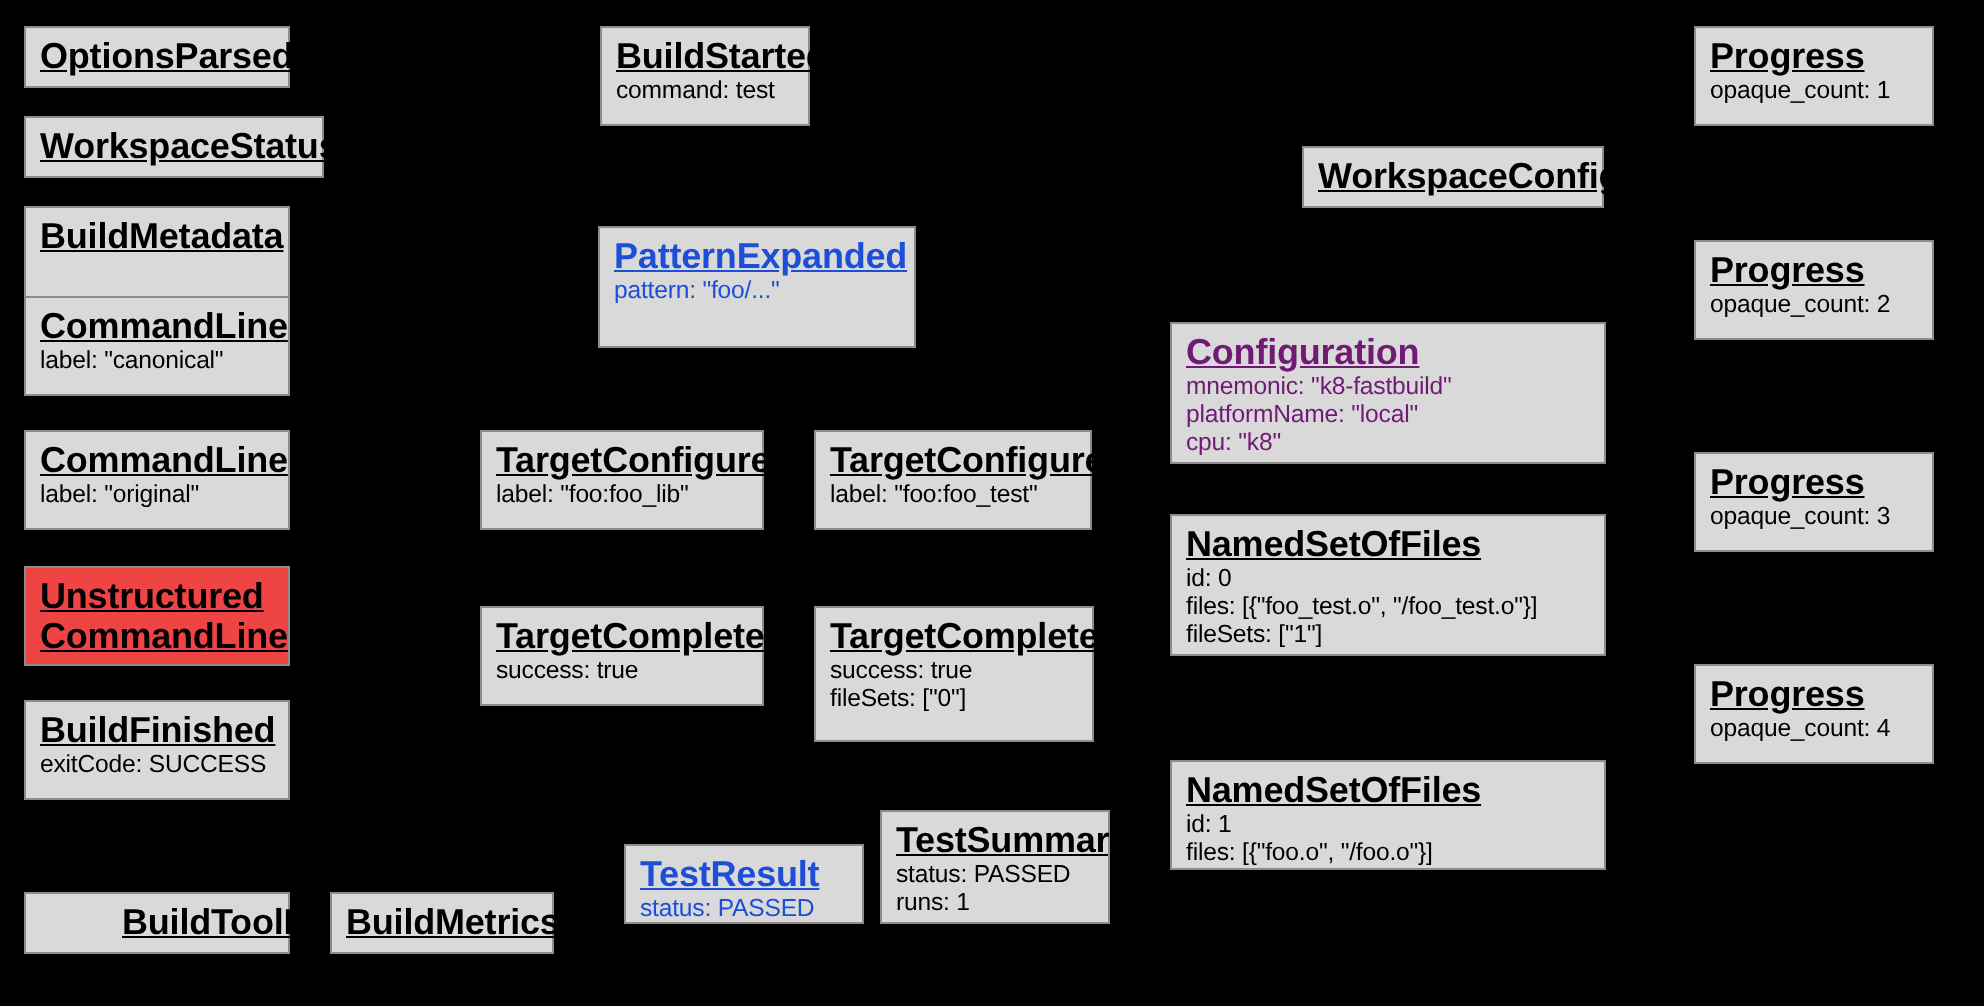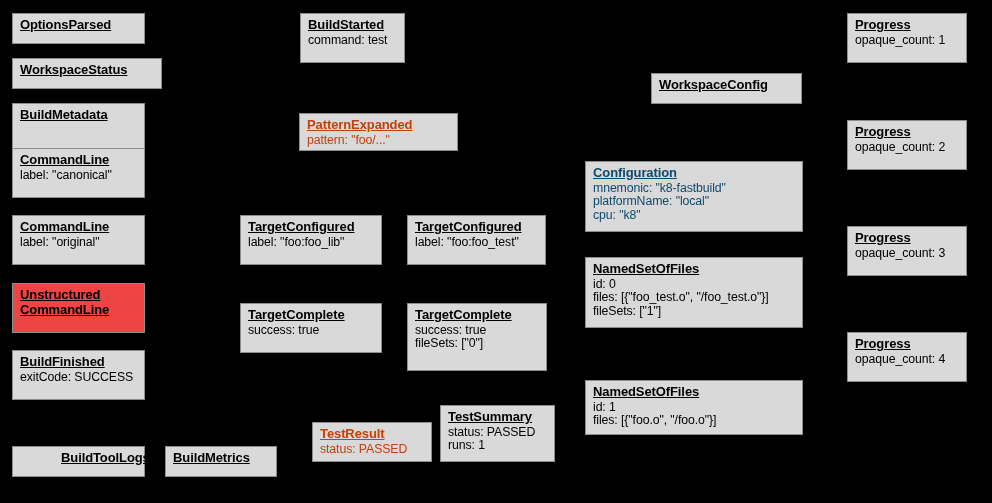--- a/index.html
+++ b/index.html
@@ -19,21 +19,21 @@
   .node {
     position: absolute;
     background: #d9d9d9;
     border: 1px solid #8c8c8c;
     box-sizing: border-box;
     padding: 4px 6px 4px 7px;
     color: #000000;
     line-height: 1.12;
   }
   .node-title {
-    font-size: 13px;
+    font-size: 18px;
     font-weight: bold;
     text-decoration: underline;
     letter-spacing: -0.1px;
     white-space: pre-line;
     margin-bottom: 1px;
   }
   .node-fields {
     font-size: 12.3px;
     font-weight: normal;
     letter-spacing: -0.1px;
@@ -63,39 +63,39 @@
     </div>
     <div class="node" style="left: 12px; top: 58px; width: 150px; height: 31px; background: rgb(217, 217, 217); border-color: rgb(140, 140, 140); color: rgb(0, 0, 0);">
       <div class="node-title">WorkspaceStatus</div>
     </div>
     <div class="node" style="left: 651px; top: 73px; width: 151px; height: 31px; background: rgb(217, 217, 217); border-color: rgb(140, 140, 140); color: rgb(0, 0, 0);">
       <div class="node-title">WorkspaceConfig</div>
     </div>
     <div class="node" style="left: 12px; top: 103px; width: 133px; height: 46px; background: rgb(217, 217, 217); border-color: rgb(140, 140, 140); color: rgb(0, 0, 0);">
       <div class="node-title">BuildMetadata</div>
     </div>
-    <div class="node" style="left: 299px; top: 113px; width: 159px; height: 38px; background: rgb(217, 217, 217); border-color: rgb(140, 140, 140); color: #c2410c;">
+    <div class="node" style="left: 299px; top: 113px; width: 159px; height: 61px; background: rgb(217, 217, 217); border-color: rgb(140, 140, 140); color: #1d4ed8;">
       <div class="node-title">PatternExpanded</div>
       <div class="node-fields">
         <div class="node-field">pattern: "foo/..."</div>
       </div>
     </div>
     <div class="node" style="left: 847px; top: 120px; width: 120px; height: 50px; background: rgb(217, 217, 217); border-color: rgb(140, 140, 140); color: rgb(0, 0, 0);">
       <div class="node-title">Progress</div>
       <div class="node-fields">
         <div class="node-field">opaque_count: 2</div>
       </div>
     </div>
     <div class="node" style="left: 12px; top: 148px; width: 133px; height: 50px; background: rgb(217, 217, 217); border-color: rgb(140, 140, 140); color: rgb(0, 0, 0);">
       <div class="node-title">CommandLine</div>
       <div class="node-fields">
         <div class="node-field">label: "canonical"</div>
       </div>
     </div>
-    <div class="node" style="left: 585px; top: 161px; width: 218px; height: 71px; background: rgb(217, 217, 217); border-color: rgb(140, 140, 140); color: #0c4a6e;">
+    <div class="node" style="left: 585px; top: 161px; width: 218px; height: 71px; background: rgb(217, 217, 217); border-color: rgb(140, 140, 140); color: #701a75;">
       <div class="node-title">Configuration</div>
       <div class="node-fields">
         <div class="node-field">mnemonic: "k8-fastbuild"</div>
         <div class="node-field">platformName: "local"</div>
         <div class="node-field">cpu: "k8"</div>
       </div>
     </div>
     <div class="node" style="left: 12px; top: 215px; width: 133px; height: 50px; background: rgb(217, 217, 217); border-color: rgb(140, 140, 140); color: rgb(0, 0, 0);">
       <div class="node-title">CommandLine</div>
       <div class="node-fields">
@@ -164,21 +164,21 @@
         <div class="node-field">files: [{"foo.o", "/foo.o"}]</div>
       </div>
     </div>
     <div class="node" style="left: 440px; top: 405px; width: 115px; height: 57px; background: rgb(217, 217, 217); border-color: rgb(140, 140, 140); color: rgb(0, 0, 0);">
       <div class="node-title">TestSummary</div>
       <div class="node-fields">
         <div class="node-field">status: PASSED</div>
         <div class="node-field">runs: 1</div>
       </div>
     </div>
-    <div class="node" style="left: 312px; top: 422px; width: 120px; height: 40px; background: rgb(217, 217, 217); border-color: rgb(140, 140, 140); color: #c2410c;">
+    <div class="node" style="left: 312px; top: 422px; width: 120px; height: 40px; background: rgb(217, 217, 217); border-color: rgb(140, 140, 140); color: #1d4ed8;">
       <div class="node-title">TestResult</div>
       <div class="node-fields">
         <div class="node-field">status: PASSED</div>
       </div>
     </div>
     <div class="node" style="left: 12px; top: 446px; width: 133px; height: 31px; background: rgb(217, 217, 217); border-color: rgb(140, 140, 140); color: rgb(0, 0, 0); padding-left: 48px;">
       <div class="node-title">BuildToolLogs</div>
     </div>
     <div class="node" style="left: 165px; top: 446px; width: 112px; height: 31px; background: rgb(217, 217, 217); border-color: rgb(140, 140, 140); color: rgb(0, 0, 0);">
       <div class="node-title">BuildMetrics</div>

